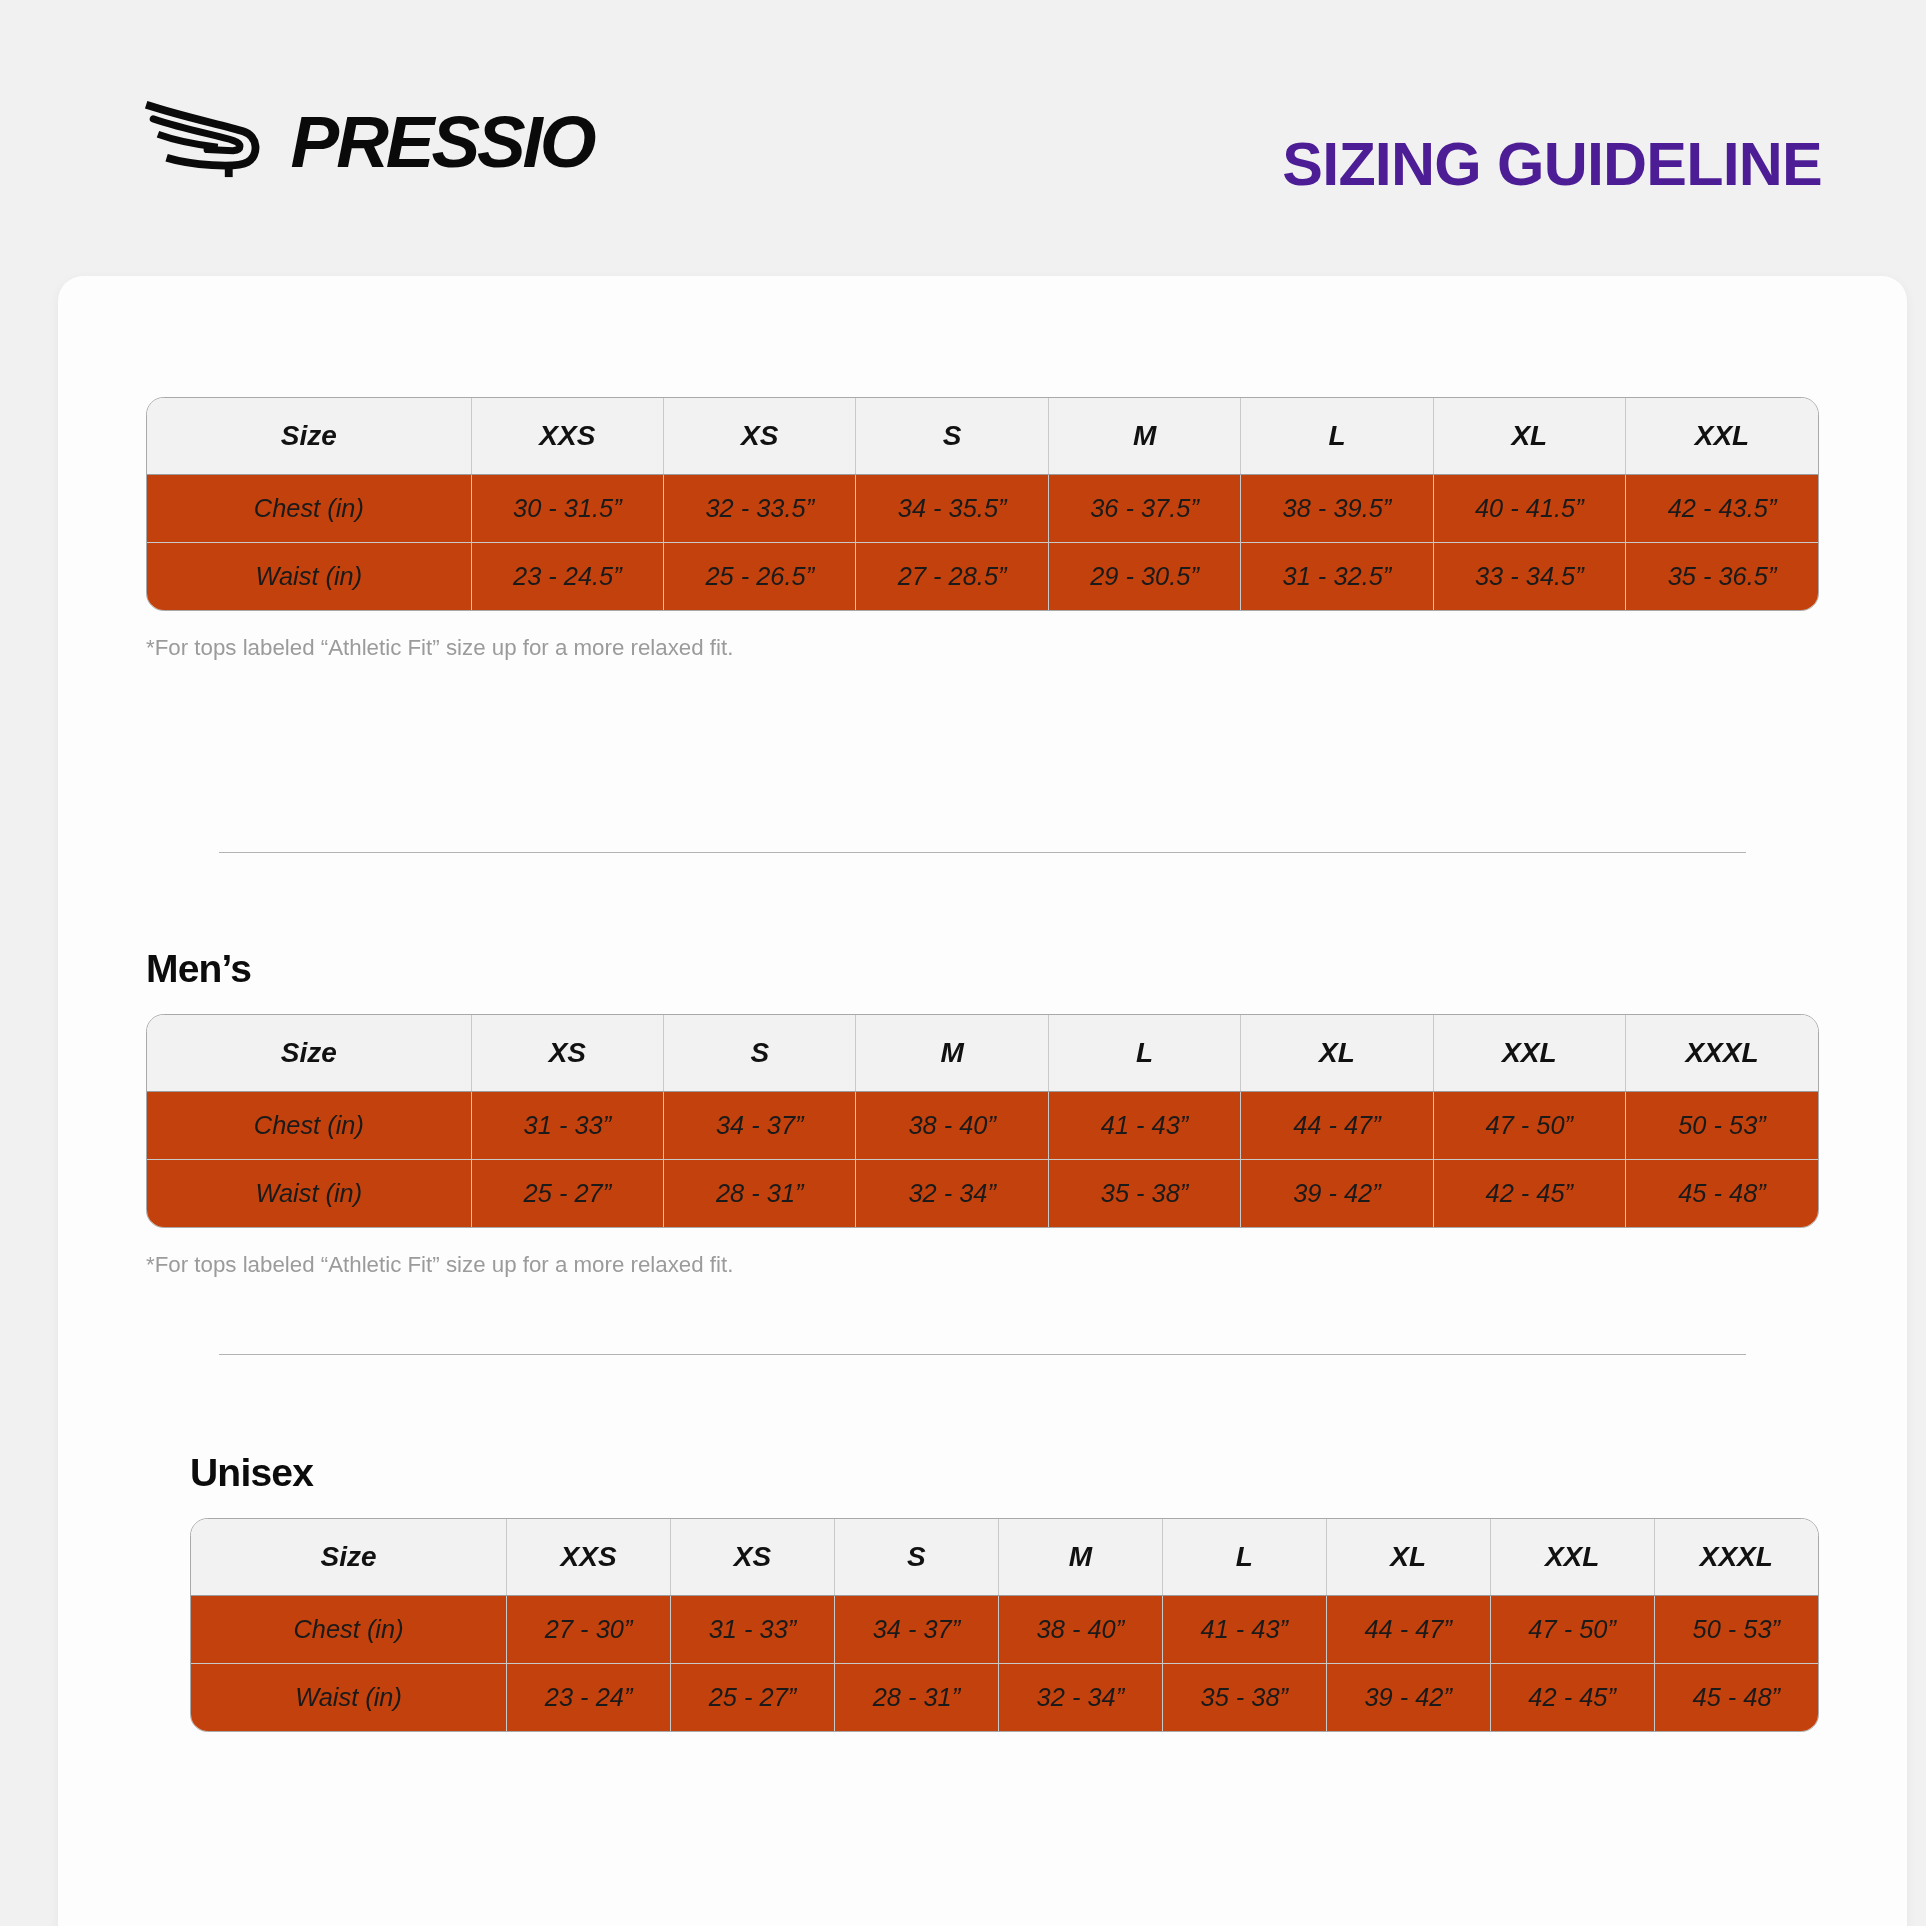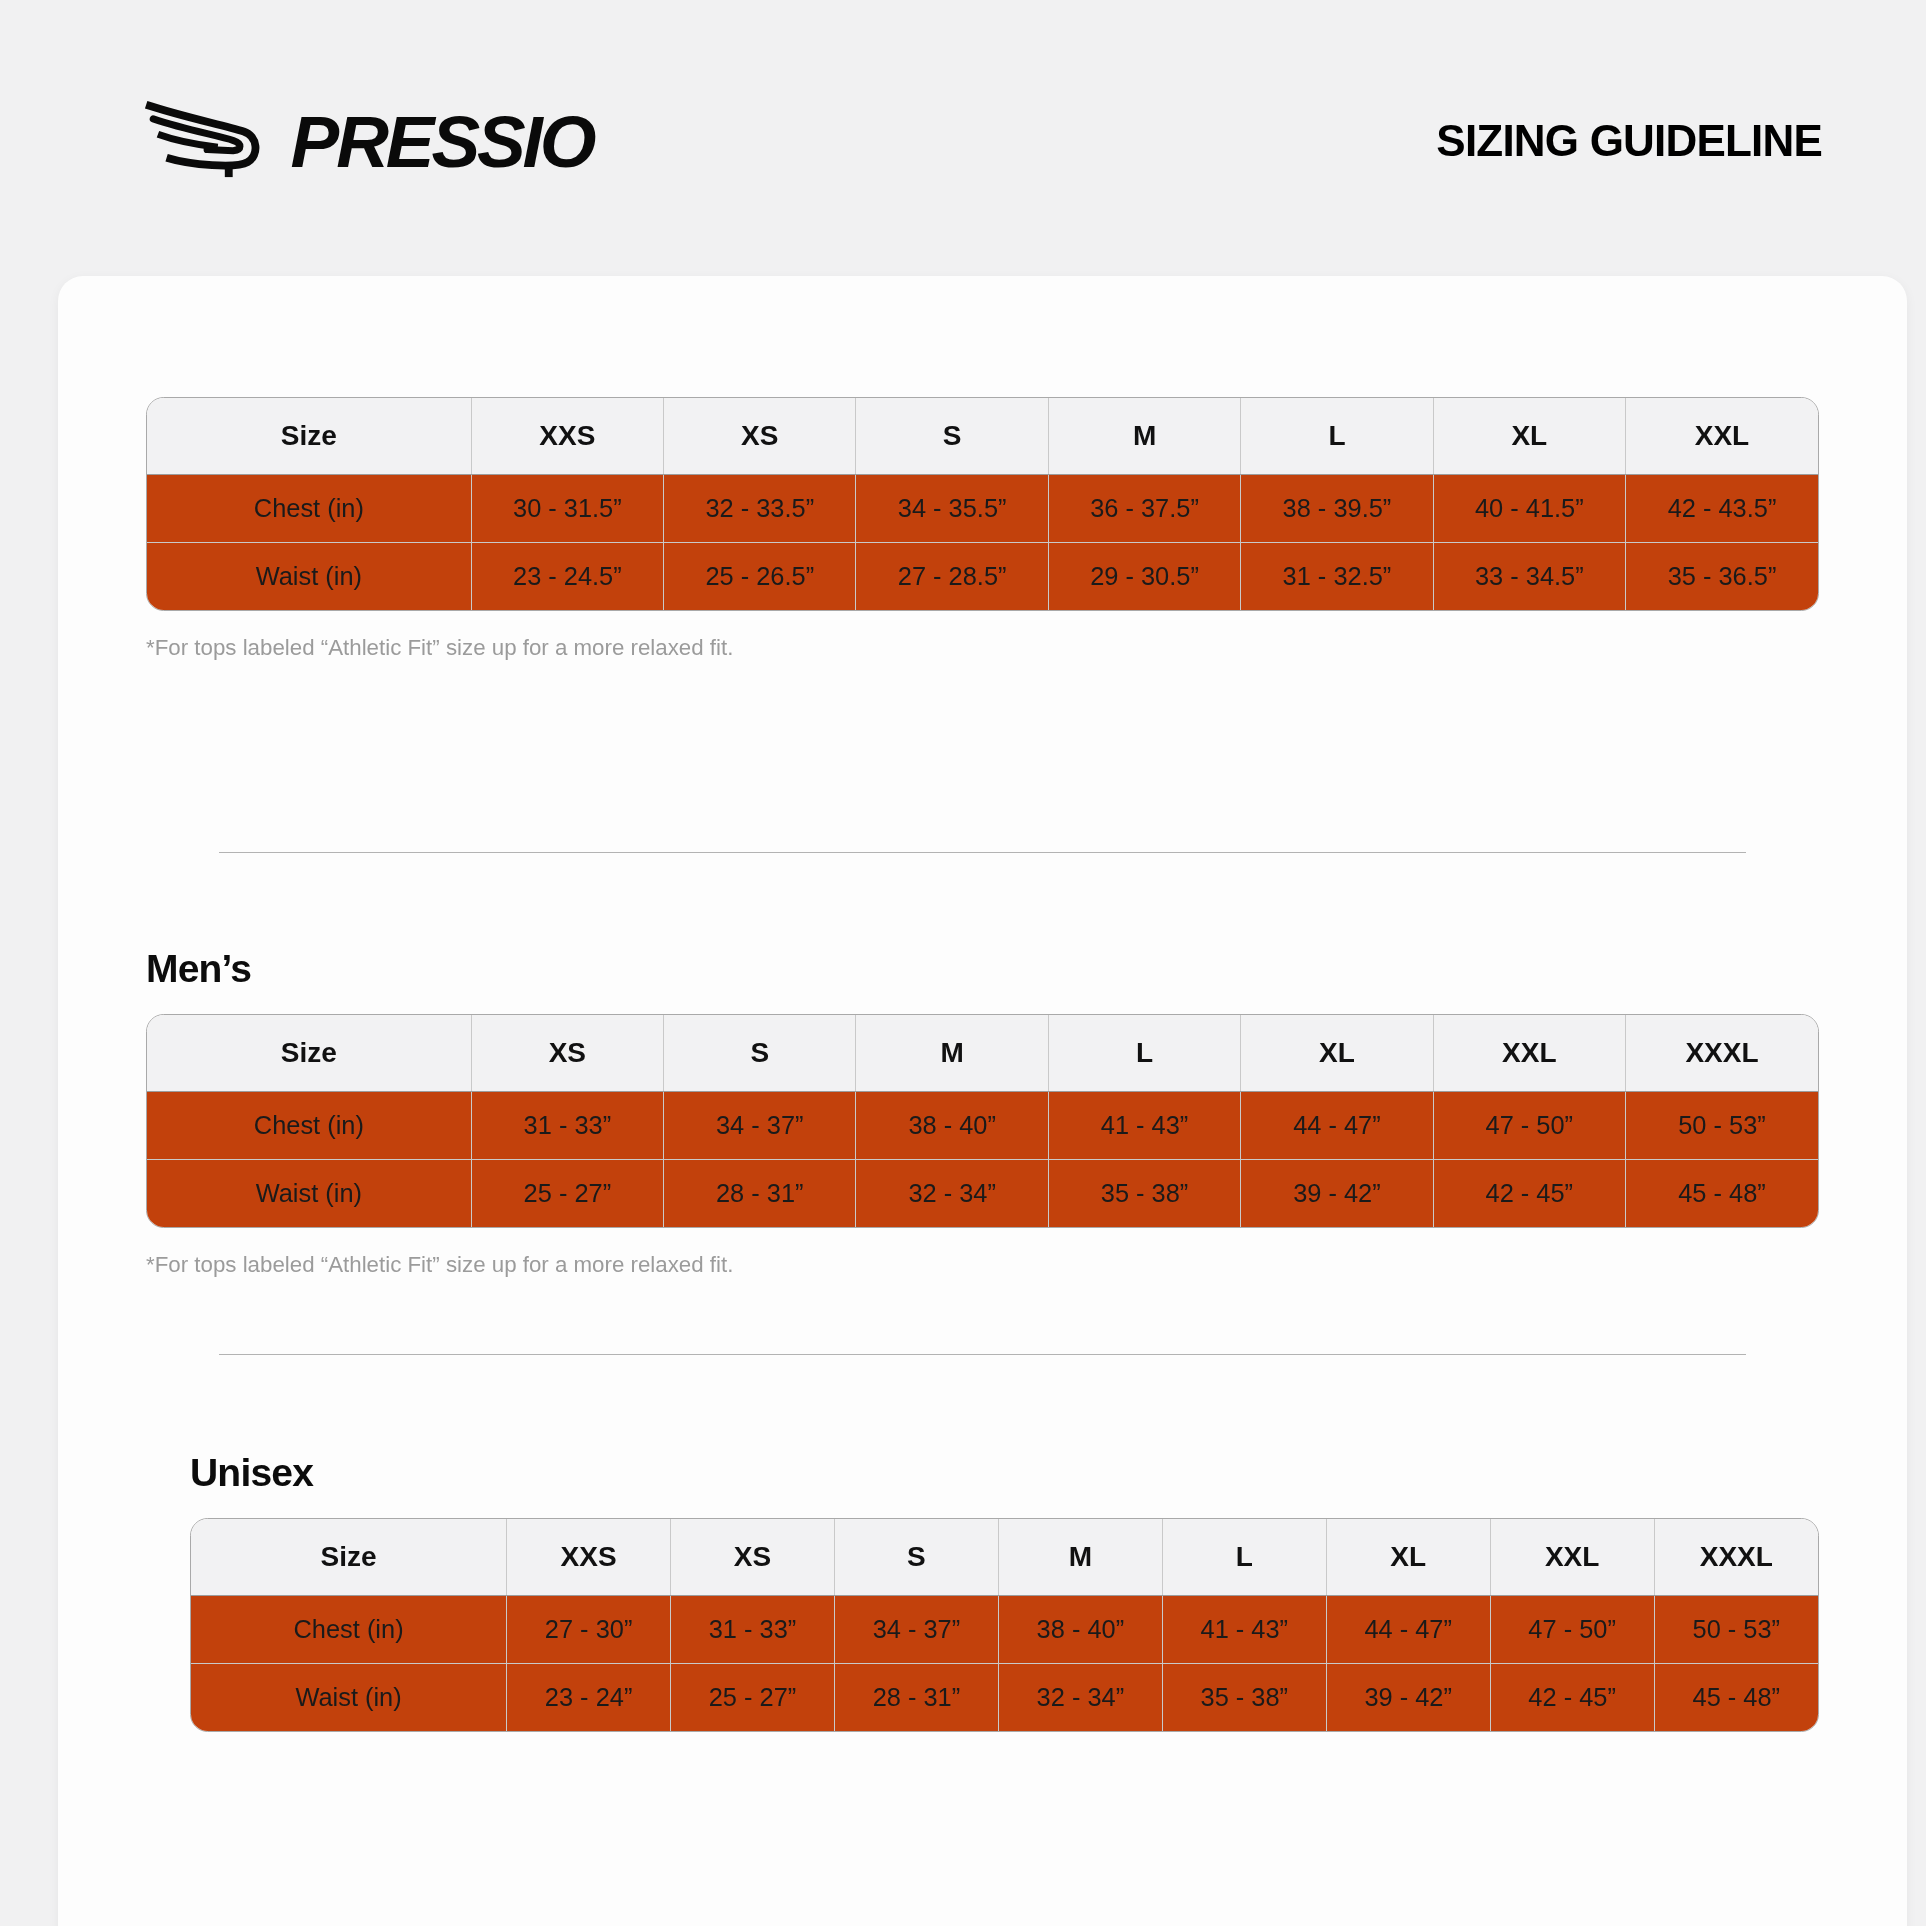--- a/index.html
+++ b/index.html
@@ -11,42 +11,42 @@
   }
   
   .brand-row{position:absolute;left:143px;top:103px;display:flex;align-items:center;gap:18px;}
   .brand-icon{width:118px;height:77px;flex:0 0 auto;}
   .brand-icon svg{width:100%;height:100%;display:block;overflow:visible;}
   .brand-text{
     font-size:73px;font-weight:bold;font-style:italic;
     letter-spacing:-3.1px;line-height:77px;margin-left:11.6px;color:#0a0a0a;
   }
   .page-title{
-    position:absolute;right:143px;top:119px;
-    font-size:44px;font-weight:bold;letter-spacing:-0.8px;line-height:1;color:#000000;
+    position:absolute;right:143px;top:134px;
+    font-size:61px;font-weight:bold;letter-spacing:-0.8px;line-height:1;color:#4c1d95;
     white-space:nowrap;
   }
   
   .card{
     position:absolute;left:58px;top:276px;width:1849px;height:2200px;
     background:#fdfdfd;border-radius:25px;
     box-shadow:0 3.1px 11.6px rgba(0,0,0,0.05);
   }
   .card-inner{position:absolute;left:88px;right:88px;top:0;bottom:0;}
   section{position:absolute;left:0;right:0;}
   section.s0{top:96px;}
   section.s1{top:672px;}
   section.s2{top:1176px;margin-left:44px;}
   .section-heading{
     margin:0;font-size:39px;font-weight:bold;letter-spacing:-0.8px;line-height:41px;color:#0c0c0c;
   }
   .size-table-wrap{
     margin-top:25.4px;border:1.2px solid #a9a9a9;border-radius:17.7px;overflow:hidden;background:#fff;
   }
-  table{width:100%;border-collapse:collapse;table-layout:fixed;}
+  table{width:100%;border-collapse:collapse;table-layout:fixed;font-style:italic;}
   col.label-col{width:19.4%;}
   th,td{text-align:center;vertical-align:middle;padding:0;}
   th{
     height:76px;background:#f2f2f3;font-weight:bold;font-size:28px;
     border-bottom:1.9px solid #9c9c9c;color:#111;
   }
   td{height:67px;font-size:25.4px;font-weight:normal;color:#1a1a1a;background:#c2410c;}
   th:not(:first-child),td:not(:first-child){border-left:1.2px solid #c9c9c9;}
   tbody tr+tr td{border-top:1.2px solid #c9c9c9;text-align:center;}
   .table-note{

